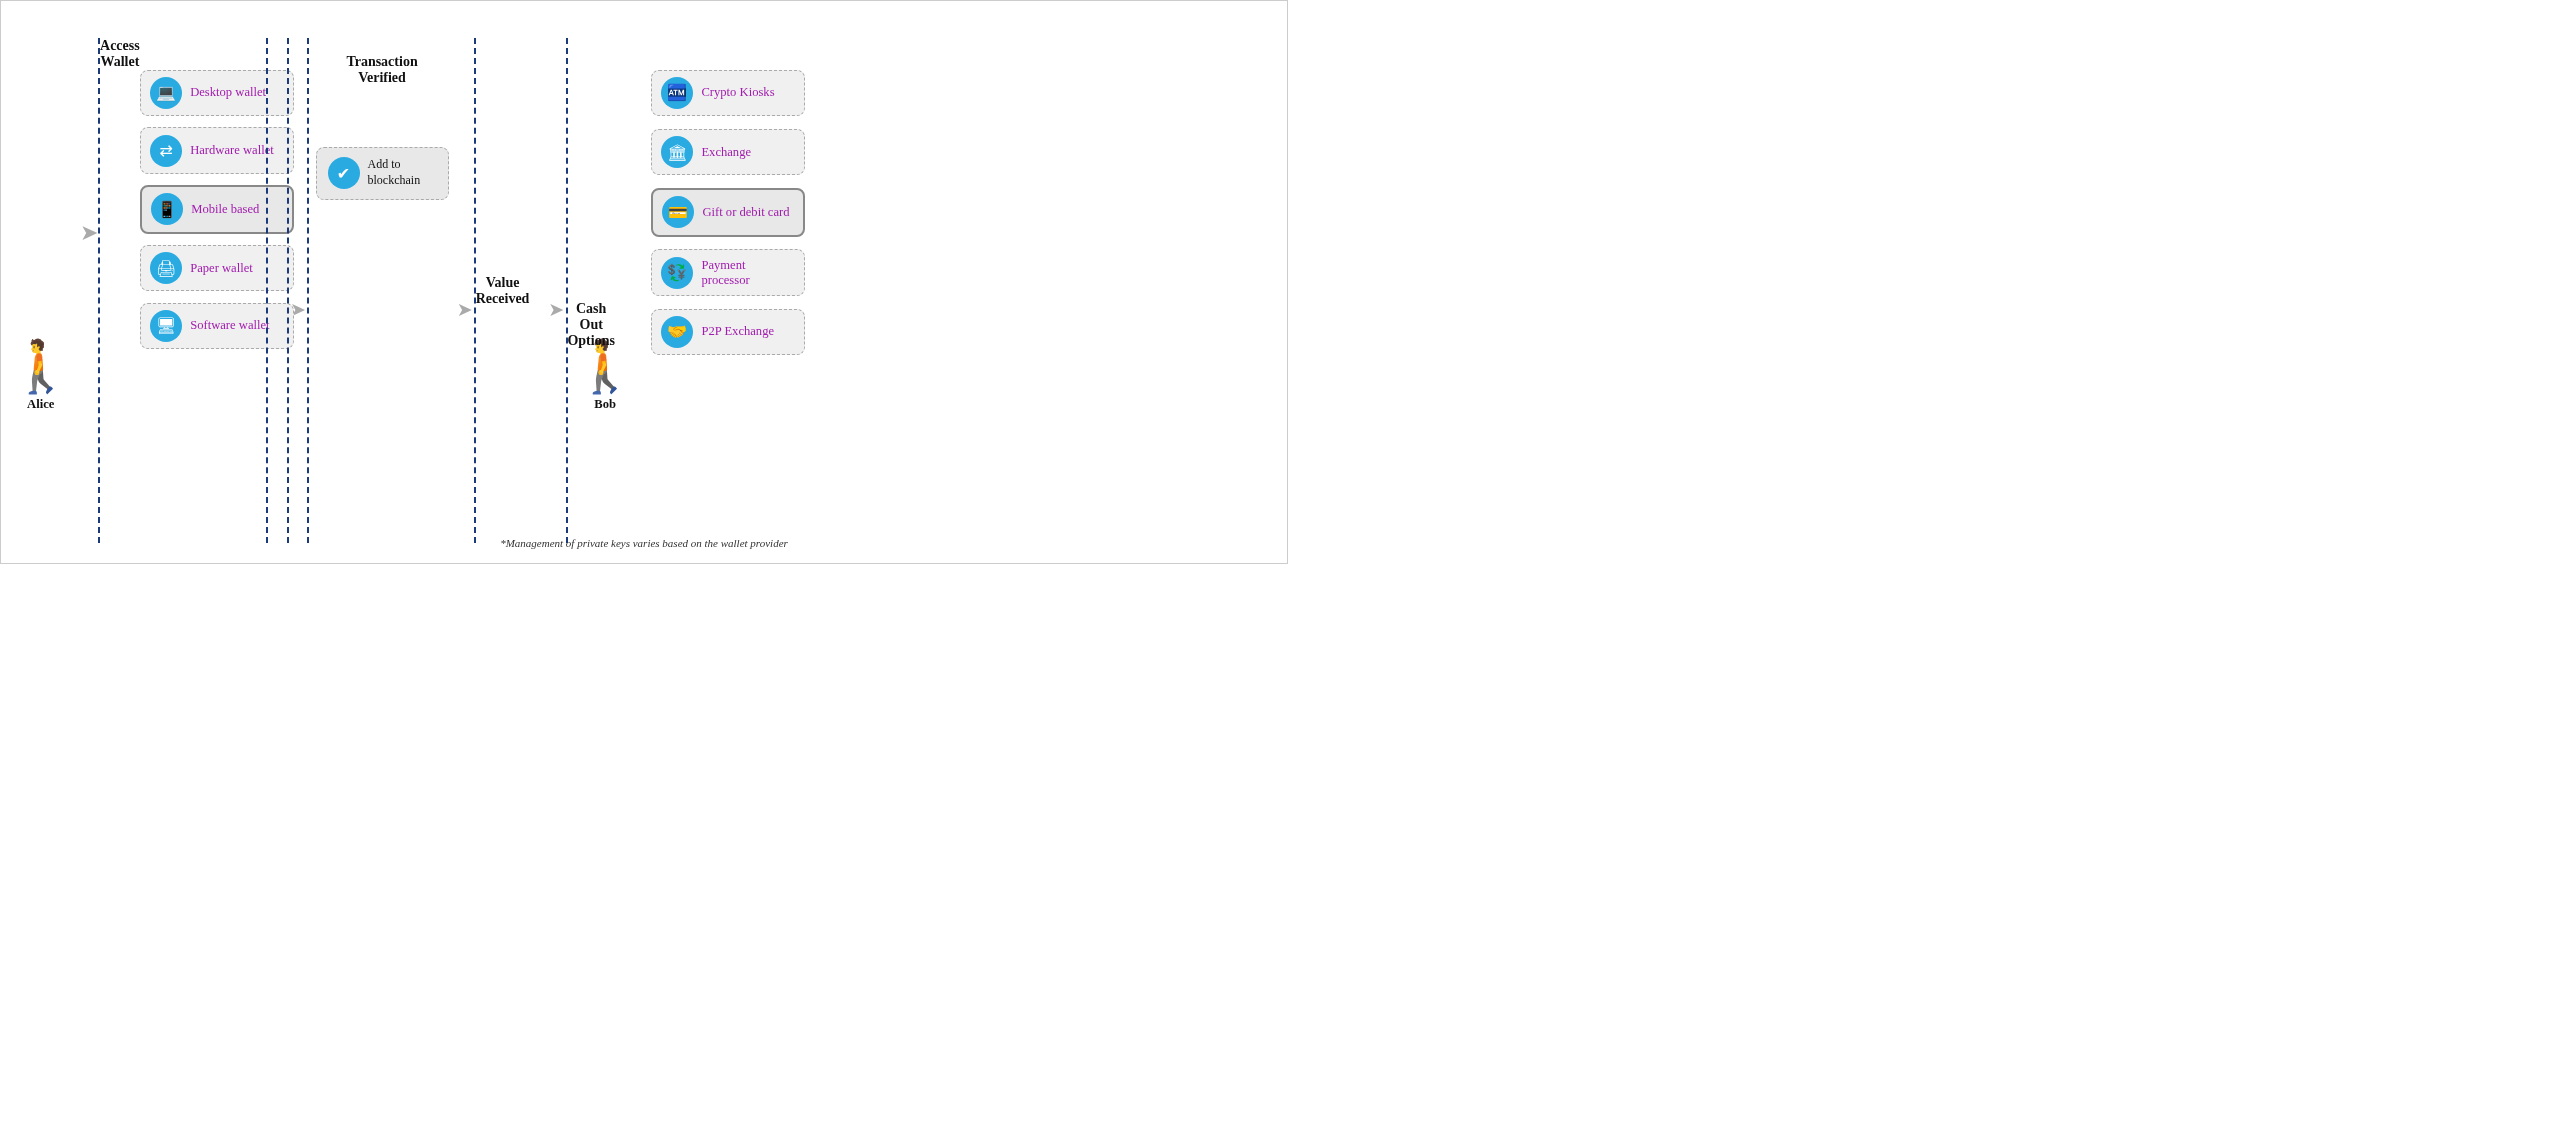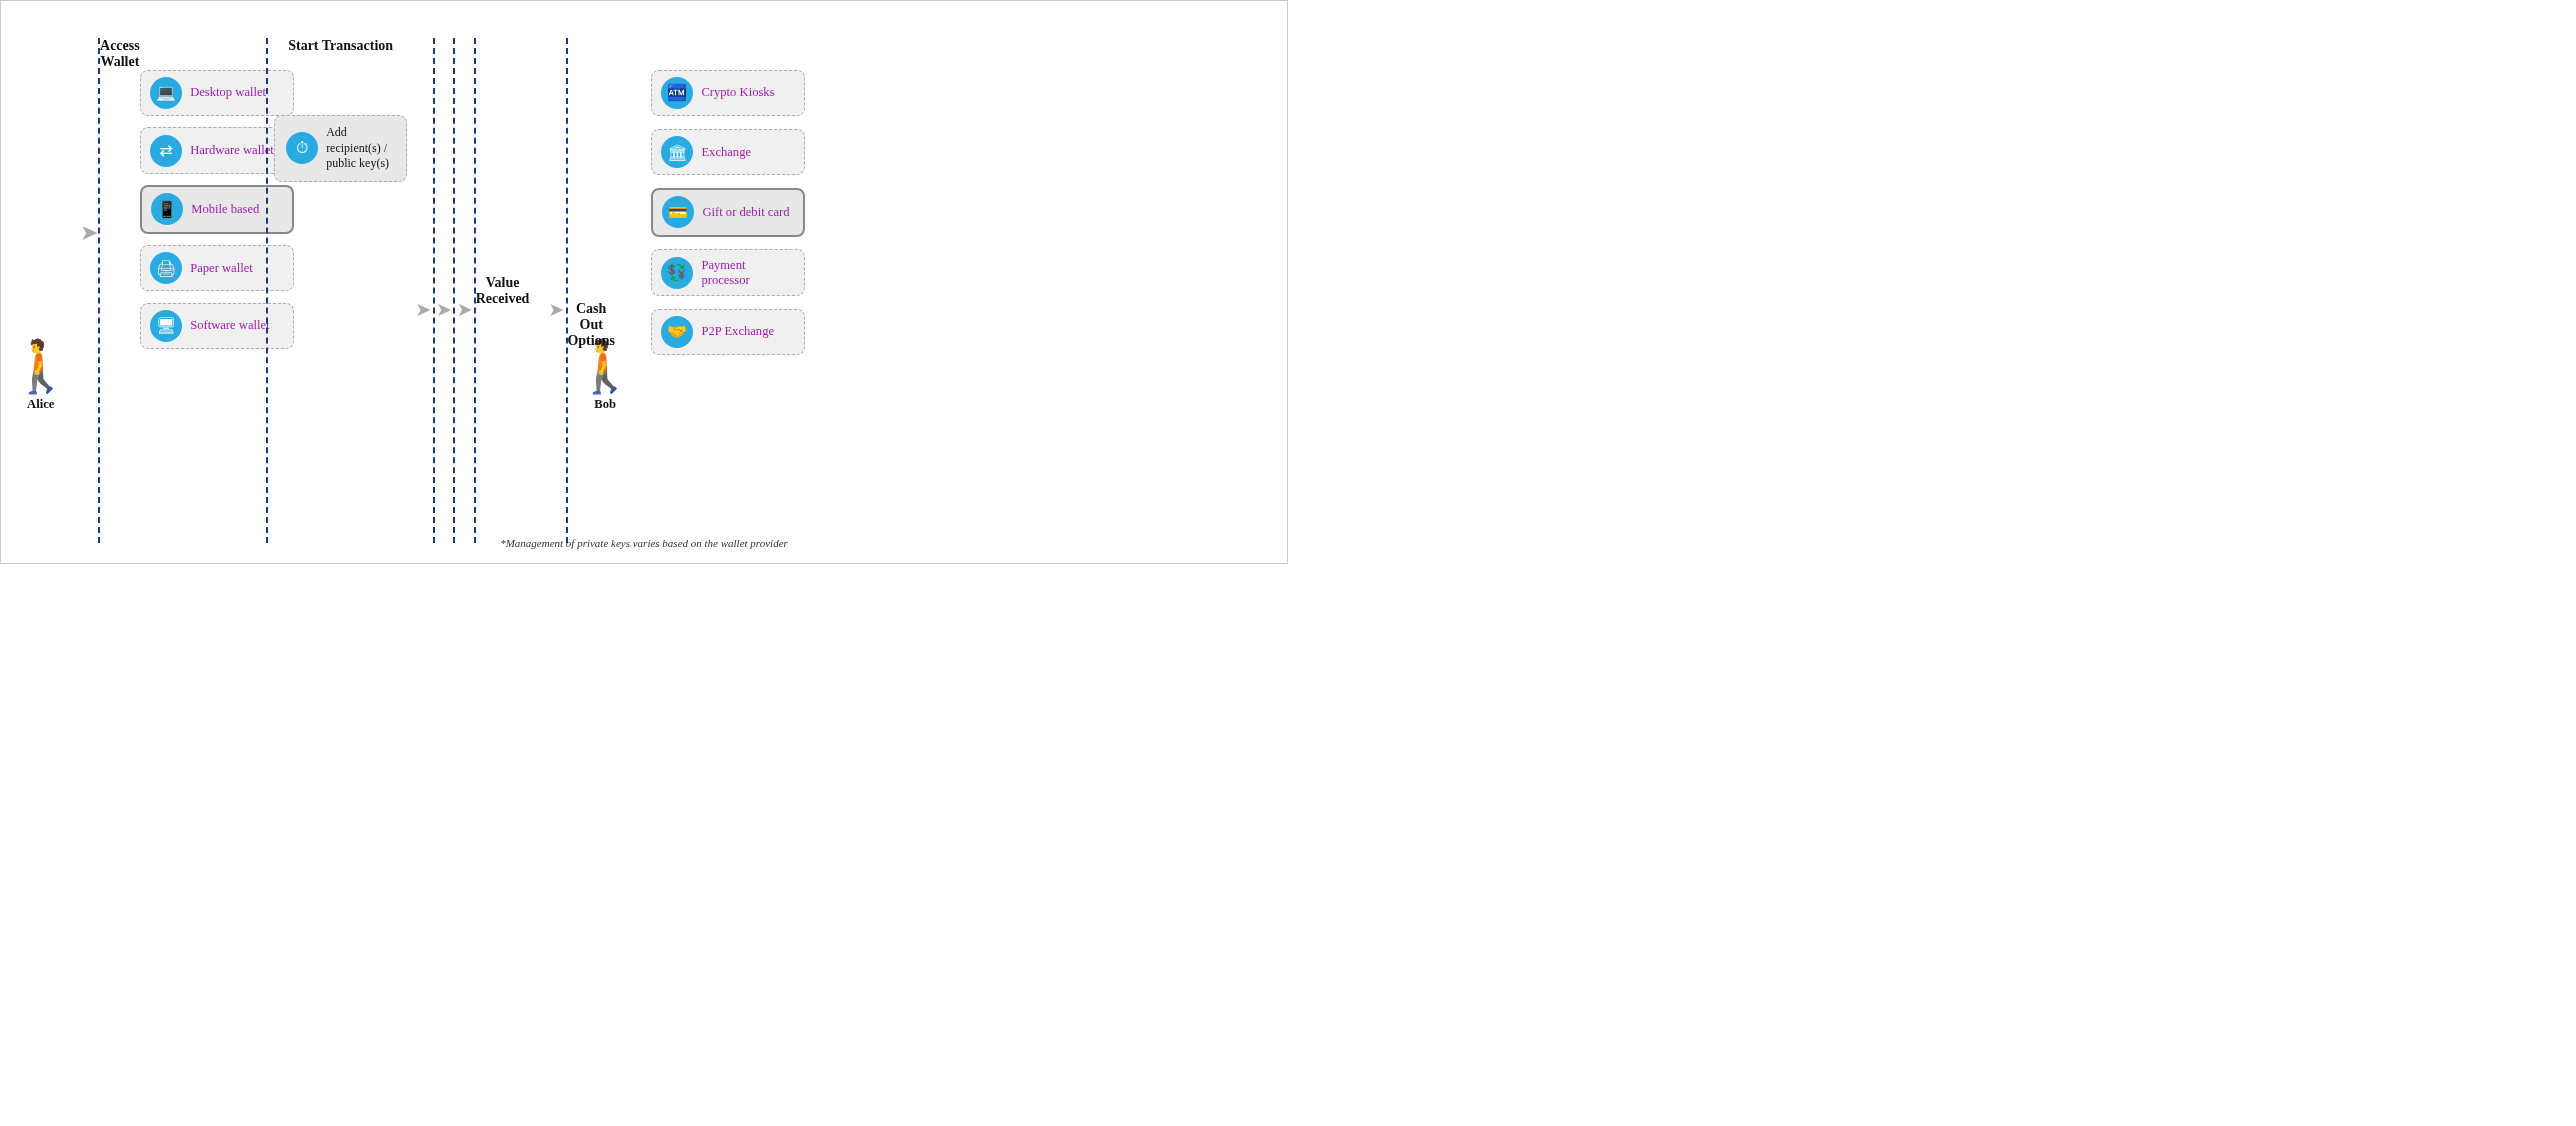--- a/index.html
+++ b/index.html
@@ -276,43 +276,46 @@
           <span class="wallet-card-label">Software wallet</span>
         </div>
 
       </div>
     </div>
 
     <div class="col col-divider">
       <div class="dashed-line"></div>
     </div>
 
+
+    <div class="arrow">➤</div>
+
+    <div class="col col-divider">
+      <div class="dashed-line"></div>
+    </div>
+
+
+    <div class="arrow">➤</div>
+
+    <div class="col col-divider">
+      <div class="dashed-line"></div>
+    </div>
+
     <div class="col col-step">
       <div class="step-col-content">
-        <div class="col-header">Start Transaction</div>
+        <div class="col-header" style="white-space:pre-line; text-align:center;">
+          <span>Transaction
+Verified</span>
+        </div>
         <div class="step-box">
-          <div class="blue-circle">⏱</div>
-          <span class="step-box-text">Add recipient(s) / public key(s)</span>
-        </div>
-      </div>
-    </div>
-
-    <div class="arrow">➤</div>
-
-    <div class="col col-divider">
-      <div class="dashed-line"></div>
-    </div>
-
-
-    <div class="arrow">➤</div>
-
-    <div class="col col-divider">
-      <div class="dashed-line"></div>
-    </div>
-
+          <div class="blue-circle">✔</div>
+          <span class="step-box-text">Add to blockchain</span>
+        </div>
+      </div>
+    </div>
 
     <div class="arrow">➤</div>
 
     <div class="col col-divider">
       <div class="dashed-line"></div>
     </div>
 
     <div class="col col-bob">
       <div class="col-header" style="white-space:pre-line; text-align:center; margin-bottom:6.3px;">
         <span>Value

